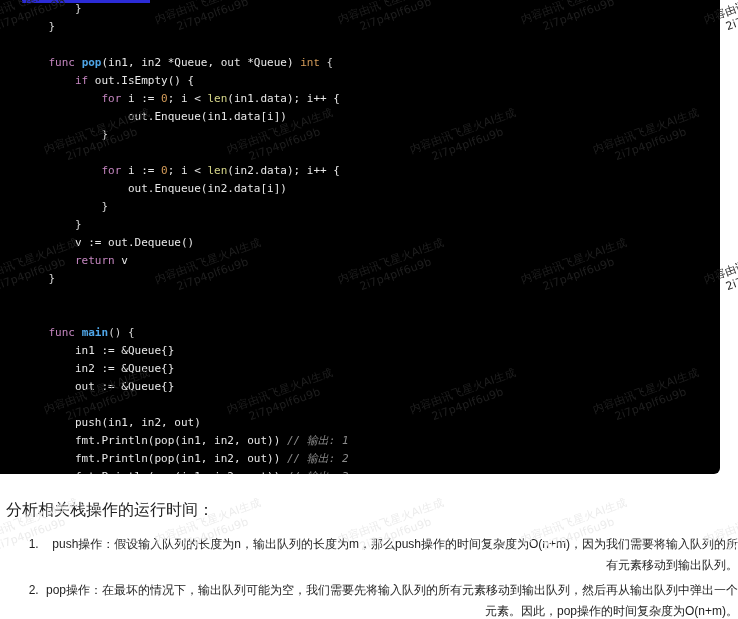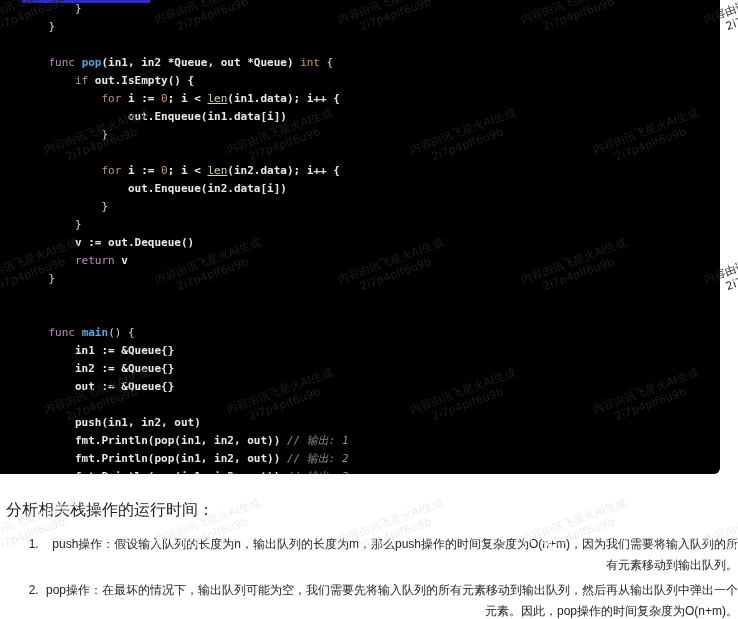--- a/index.html
+++ b/index.html
@@ -85,22 +85,22 @@
     height: 3px;
     background: #2b2bd6;
     z-index: 3;
   }
 
   
   .k  { color: #c586c0; margin-top: 28px; }   
   .fn { color: #4fa6e8; font-weight: bold; }   
   .ty { color: #d69d5a; font-family: Liberation Mono, monospace; }   
   .num{ color: #d69d5a; }   
-  .bi { color: #d7d78a; text-decoration: underline; }   
-  .id { color: #e8e8e8; font-weight: bold; }   
+  .bi { color: #d7d78a; }   
+  .id { color: #e8e8e8; }   
   .cm { color: #8b8b8b; font-style: italic; } 
   .pn { color: #d4d4d4; }   
 
   
   .prose {
     position: absolute;
     left: 0;
     top: 474px;
     width: 738px;
     z-index: 2;

